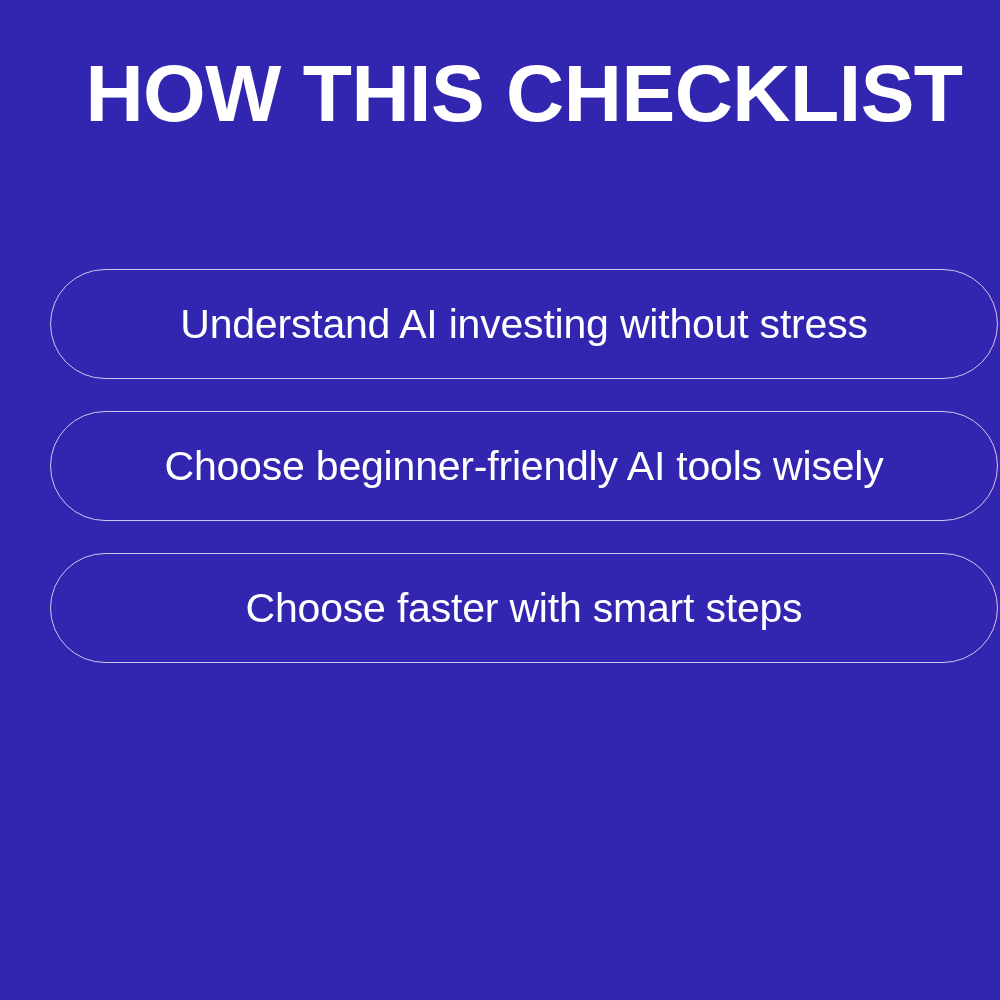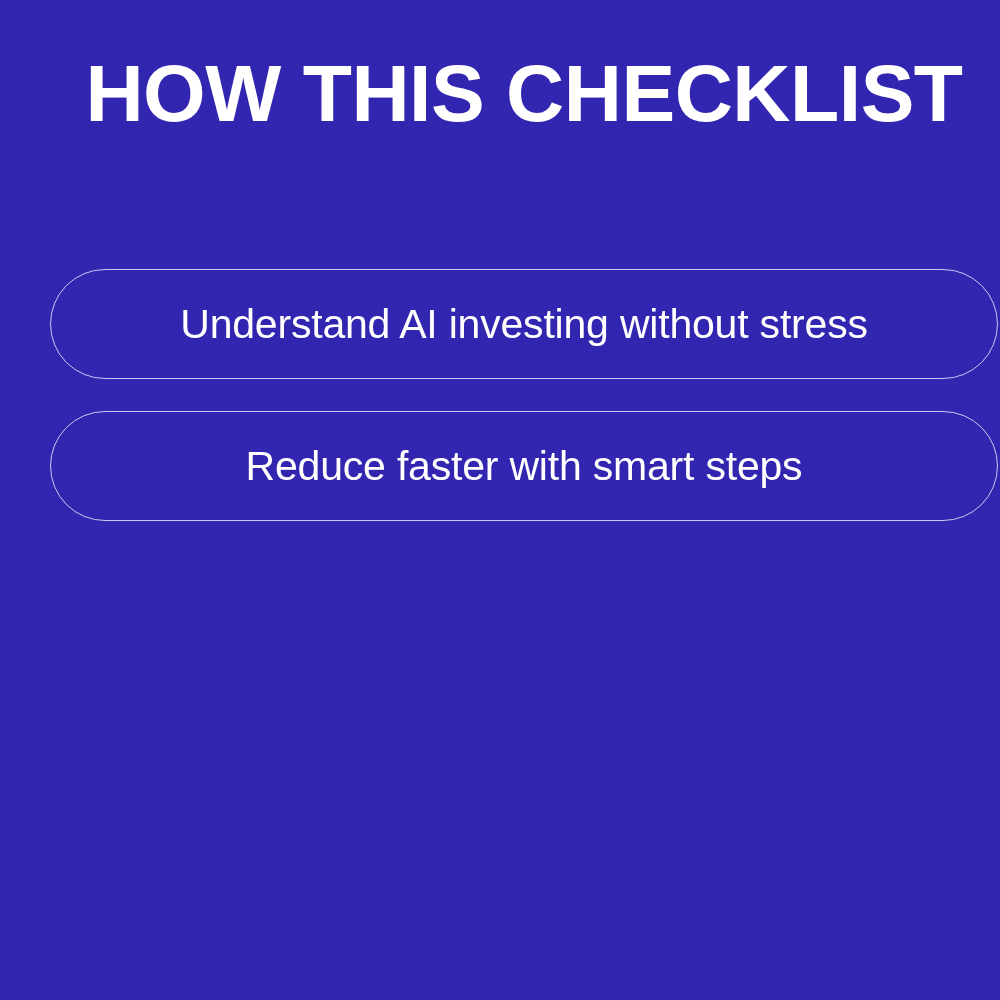--- a/index.html
+++ b/index.html
@@ -91,21 +91,24 @@
     <span class="title-line title-line-1">HOW THIS CHECKLIST</span>
   </div>
 
   <div class="pill-list">
 
     <div class="pill">
       <span class="pill-label">Understand AI investing without stress</span>
     </div>
 
 
+    <div class="pill">
+      <span class="pill-label">Choose beginner-friendly AI tools wisely</span>
+    </div>
 
 
     <div class="pill">
-      <span class="pill-label">Reduce faster with smart steps</span>
+      <span class="pill-label">Choose faster with smart steps</span>
     </div>
 
   </div>
 
 </div>
 
 </body></html>

